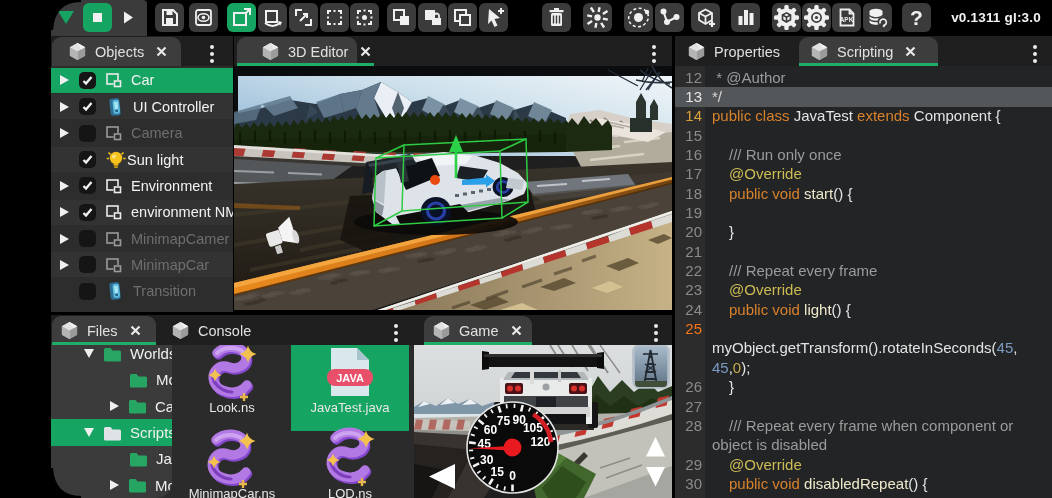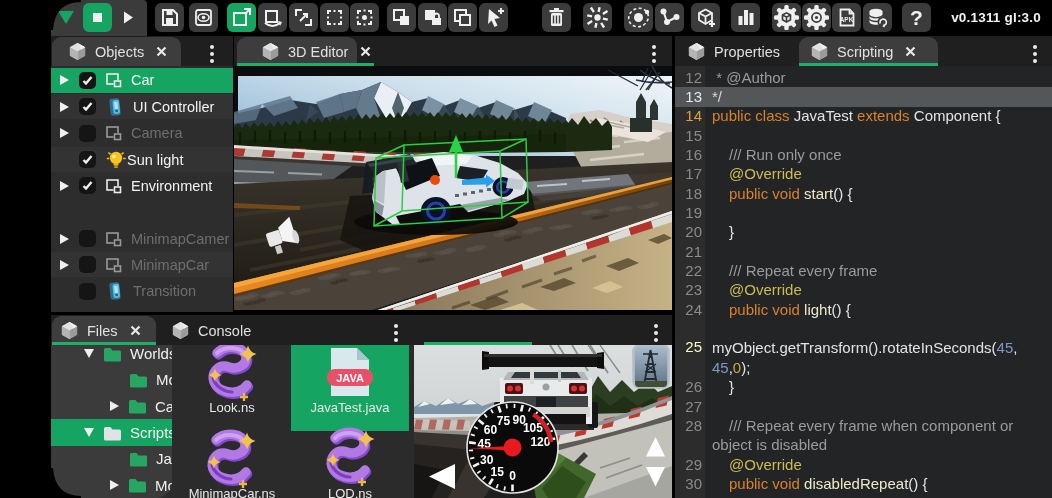--- a/index.html
+++ b/index.html
@@ -265,20 +265,36 @@
             </svg>
           </span>
           <span style="margin-left:9px;flex:none;display:flex">
             <svg width="18" height="18" style="flex:none">
               <rect x="2" y="3" width="11" height="10" fill="none" stroke="#ececec" stroke-width="1.6"></rect>
               <rect x="8.5" y="9" width="8" height="7.5" fill="#2d2d2d"></rect>
               <rect x="9.5" y="10" width="6" height="5.5" fill="none" stroke="#ececec" stroke-width="1.6"></rect>
             </svg>
           </span>
           <span style="margin-left:8px;white-space:nowrap">Environment</span>
+        </div>
+<div class="row" style="top:133.8px;height:24.9px;background:#333333;color:#f2f2f2">
+          <span class="tri" style="margin-left:9px;flex:none"></span>
+          <span class="chk" style="margin-left:10px;flex:none">
+            <svg width="13" height="13">
+              <path d="M2.5 7 L5 9.5 L10.5 3" stroke="#f0f0f0" stroke-width="2.4" fill="none"></path>
+            </svg>
+          </span>
+          <span style="margin-left:9px;flex:none;display:flex">
+            <svg width="18" height="18" style="flex:none">
+              <rect x="2" y="3" width="11" height="10" fill="none" stroke="#ececec" stroke-width="1.6"></rect>
+              <rect x="8.5" y="9" width="8" height="7.5" fill="#333333"></rect>
+              <rect x="9.5" y="10" width="6" height="5.5" fill="none" stroke="#ececec" stroke-width="1.6"></rect>
+            </svg>
+          </span>
+          <span style="margin-left:8px;white-space:nowrap">environment NM</span>
         </div>
 <div class="row" style="top:160.1px;height:24.9px;background:#2d2d2d;color:#6e6e6e">
           <span class="tri" style="margin-left:9px;flex:none"></span>
           <span class="chk" style="margin-left:10px;flex:none"></span>
           <span style="margin-left:9px;flex:none;display:flex">
             <svg width="18" height="18" style="flex:none">
               <rect x="2" y="3" width="11" height="10" fill="none" stroke="#9a9a9a" stroke-width="1.6"></rect>
               <rect x="8.5" y="9" width="8" height="7.5" fill="#2d2d2d"></rect>
               <rect x="9.5" y="10" width="6" height="5.5" fill="none" stroke="#9a9a9a" stroke-width="1.6"></rect>
             </svg>
@@ -585,21 +601,21 @@
 <div class="num" style="top:137.9px;color:#8b8b8b">19</div>
 <div class="num" style="top:157.3px;color:#8b8b8b">20</div>
 <div class="code" style="left:54px;top:157.3px"><span>}</span></div>
 <div class="num" style="top:176.6px;color:#8b8b8b">21</div>
 <div class="num" style="top:196.0px;color:#8b8b8b">22</div>
 <div class="code" style="left:54px;top:196.0px"><span class="cm">/// Repeat every frame</span></div>
 <div class="num" style="top:215.3px;color:#8b8b8b">23</div>
 <div class="code" style="left:54px;top:215.3px"><span class="an">@Override</span></div>
 <div class="num" style="top:234.7px;color:#8b8b8b">24</div>
 <div class="code" style="left:54px;top:234.7px"><span class="kw">public void </span><span class="fn">light</span><span>() {</span></div>
-<div class="num" style="top:272px;color:#fef9c3">25</div>
+<div class="num" style="top:254.0px;color:#f97316">25</div>
 <div class="num" style="top:273.4px;color:#8b8b8b"></div>
 <div class="code" style="left:37px;top:273.4px"><span>myObject.getTransform().rotateInSeconds(</span><span class="nb">45</span><span>,</span></div>
 <div class="num" style="top:292.8px;color:#8b8b8b"></div>
 <div class="code" style="left:37px;top:292.8px"><span class="nb">45</span><span>,</span><span class="gd">0</span><span>);</span></div>
 <div class="num" style="top:312.1px;color:#8b8b8b">26</div>
 <div class="code" style="left:54px;top:312.1px"><span>}</span></div>
 <div class="num" style="top:331.5px;color:#8b8b8b">27</div>
 <div class="num" style="top:350.8px;color:#8b8b8b">28</div>
 <div class="code" style="left:54px;top:350.8px"><span class="cm">/// Repeat every frame when component or</span></div>
 <div class="num" style="top:370.2px;color:#8b8b8b"></div>
@@ -744,20 +760,33 @@
               <path d="M1 3.5 a1.5 1.5 0 0 1 1.5-1.5 h5 l2 2.5 h7 a1.5 1.5 0 0 1 1.5 1.5 v8 a1.5 1.5 0 0 1-1.5 1.5 h-14 a1.5 1.5 0 0 1-1.5-1.5 Z" fill="#27a562"></path>
             </svg>
           </span>
           <span style="margin-left:8px;white-space:nowrap;color:#f0f0f0">Models</span>
         </div>
   </div>
 </div>
 
 <div class="abs" style="left:414px;top:315px;width:258px;height:183px;background:#1f1f1f">
   <div class="tabbar" style="left:0;top:0;width:258px;height:30px">
+    <div class="tab active" style="left:10px;width:108px;padding-left:8px">
+          <svg width="19" height="19" style="flex:none">
+            <polygon points="9.5,0.9 17.1,5.2 17.1,13.8 9.5,18.1 1.9,13.8 1.9,5.2" fill="#c9c9c9"></polygon>
+            <polygon points="9.5,0.9 17.1,5.2 9.5,9.5 1.9,5.2" fill="#e2e2e2"></polygon>
+            <polygon points="9.5,9.5 17.1,5.2 17.1,13.8 9.5,18.1" fill="#9b9b9b"></polygon>
+            <polygon points="9.5,9.5 1.9,5.2 1.9,13.8 9.5,18.1" fill="#b4b4b4"></polygon>
+            <polygon points="9.5,0.9 13.3,7.6 17.1,5.2" fill="#f0f0f0"></polygon>
+          </svg>
+          <span style="margin-left:8px;white-space:nowrap">Game</span>
+          <svg width="13" height="13" style="margin-left:11px;flex:none">
+            <path d="M2.5 2.5 L10.5 10.5 M10.5 2.5 L2.5 10.5" stroke="#e8e8e8" stroke-width="2.2"></path>
+          </svg>
+        </div>
     <div class="underline" style="left:10px;width:108px"></div>
     <div class="kebab" style="right:14px;top:9px">
           <i></i>
           <i></i>
           <i></i>
         </div>
   </div>
   <div class="abs" style="left:0;top:30px;width:258px;height:153px;overflow:hidden">
 <svg width="258" height="153" viewBox="414 345 258 153">
           <defs>

